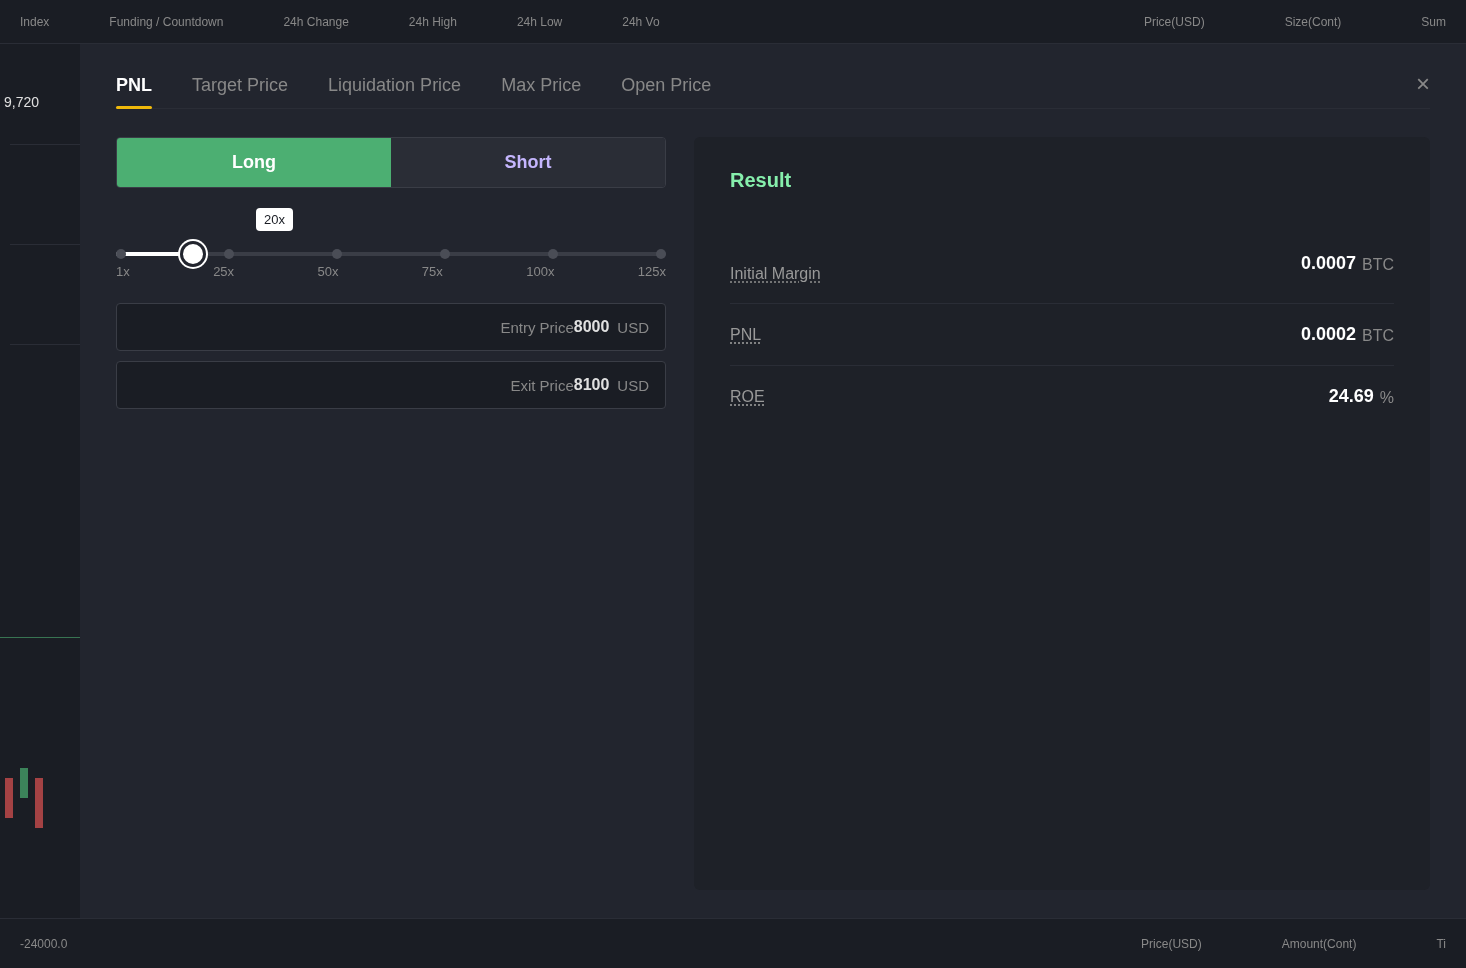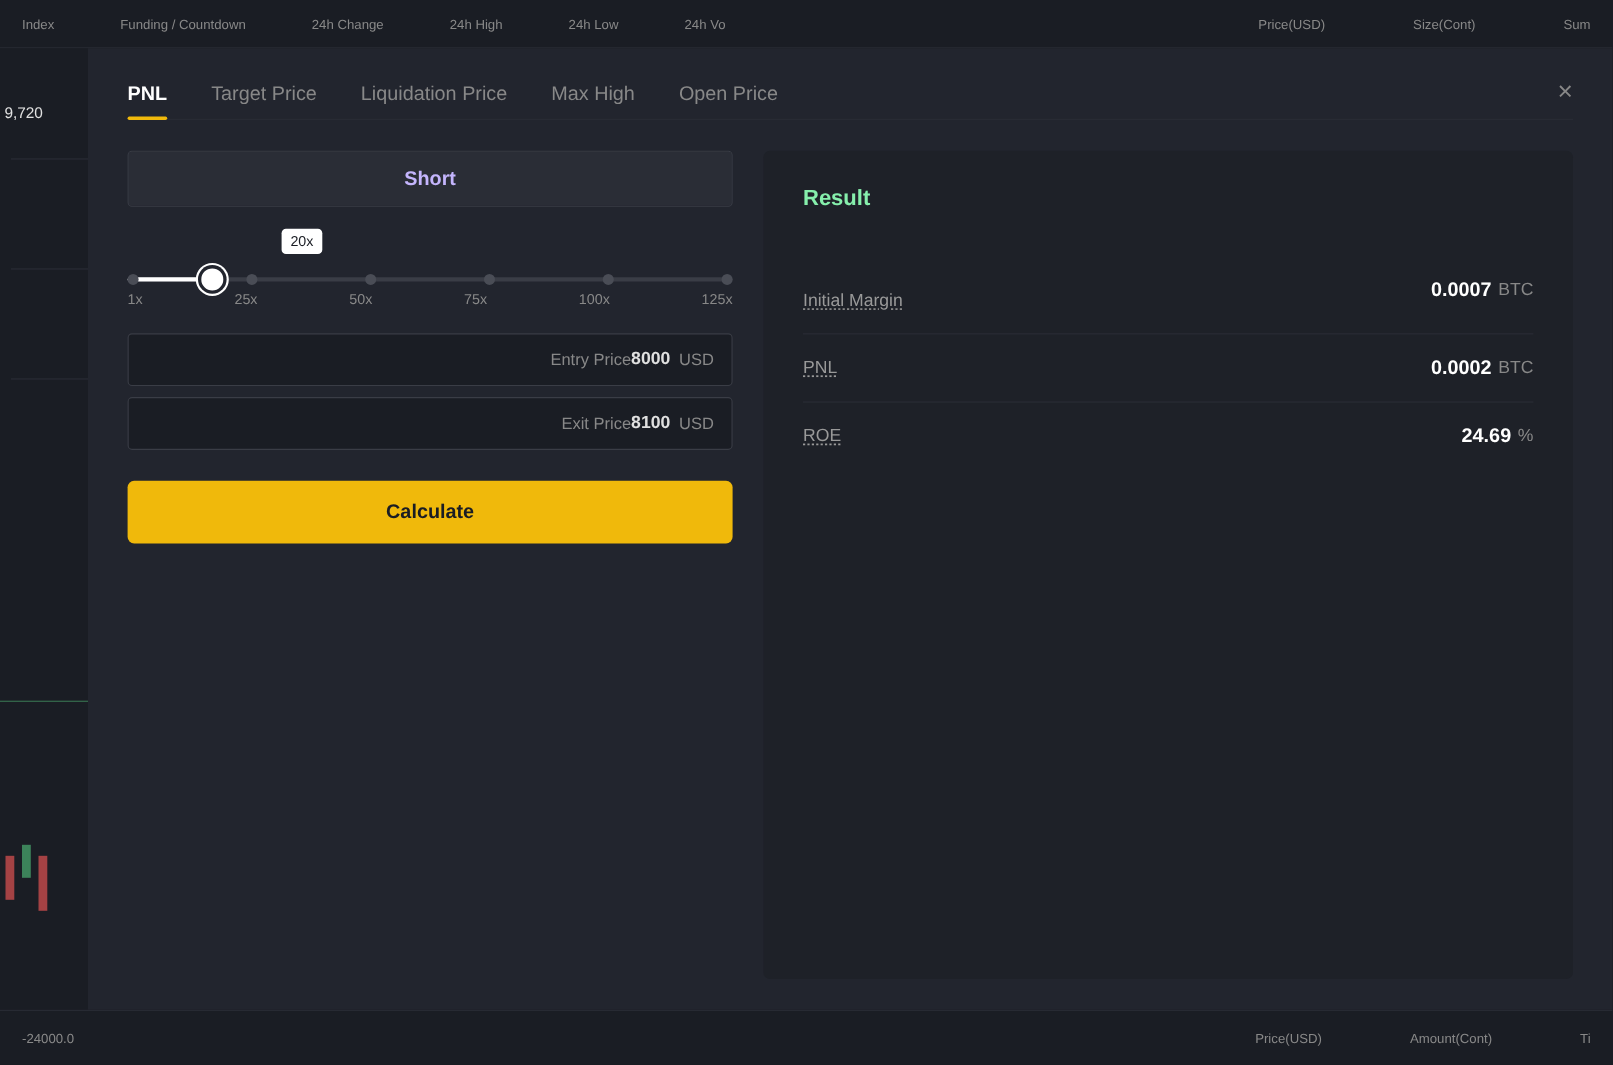--- a/index.html
+++ b/index.html
@@ -364,21 +364,21 @@
 
     .result-label {
       font-size: 16px;
       color: #999;
       text-decoration: underline dotted #999;
       text-underline-offset: 3px;
     }
 
     .result-value-group {
       display: flex;
-      align-items: center;
+      align-items: flex-end;
       gap: 6px;
     }
 
     .result-value {
       font-size: 18px;
       font-weight: 700;
       color: #fff;
     }
 
     .result-unit {
@@ -439,33 +439,34 @@
     <div class="tab active">
       <span>PNL</span>
     </div>
     <div class="tab">
       <span>Target Price</span>
     </div>
     <div class="tab">
       <span>Liquidation Price</span>
     </div>
     <div class="tab">
-      <span>Max High</span>
+      <span>Max Price</span>
     </div>
     <div class="tab">
       <span>Open Price</span>
     </div>
     <button class="close-btn">×</button>
   </div>
 
   <div class="content">
 
     <div class="left-panel">
 
       <div class="toggle-group">
+        <button class="toggle-btn long">Long</button>
         <button class="toggle-btn short">Short</button>
       </div>
 
       <div class="leverage-area">
         <div class="leverage-badge">20x</div>
         <div class="slider-track-container">
           <div class="slider-track">
             <div class="slider-fill"></div>
             <div class="slider-dots">
               <div class="slider-dot first"></div>
@@ -501,21 +502,20 @@
         <div class="input-field">
           <span class="input-label">Exit Price</span>
           <div class="input-value-group">
             <span class="input-value">8100</span>
             <span class="input-unit">USD</span>
           </div>
         </div>
 
       </div>
 
-      <button class="calc-btn">Calculate</button>
     </div>
 
     <div class="right-panel">
       <div class="result-title">Result</div>
 
       <div class="result-row">
         <span class="result-label" style="text-decoration: underline dotted #888; text-underline-offset: 3px; margin-top: 21px;">Initial Margin</span>
         <div class="result-value-group">
           <span class="result-value">0.0007</span>
           <span class="result-unit">BTC</span>

